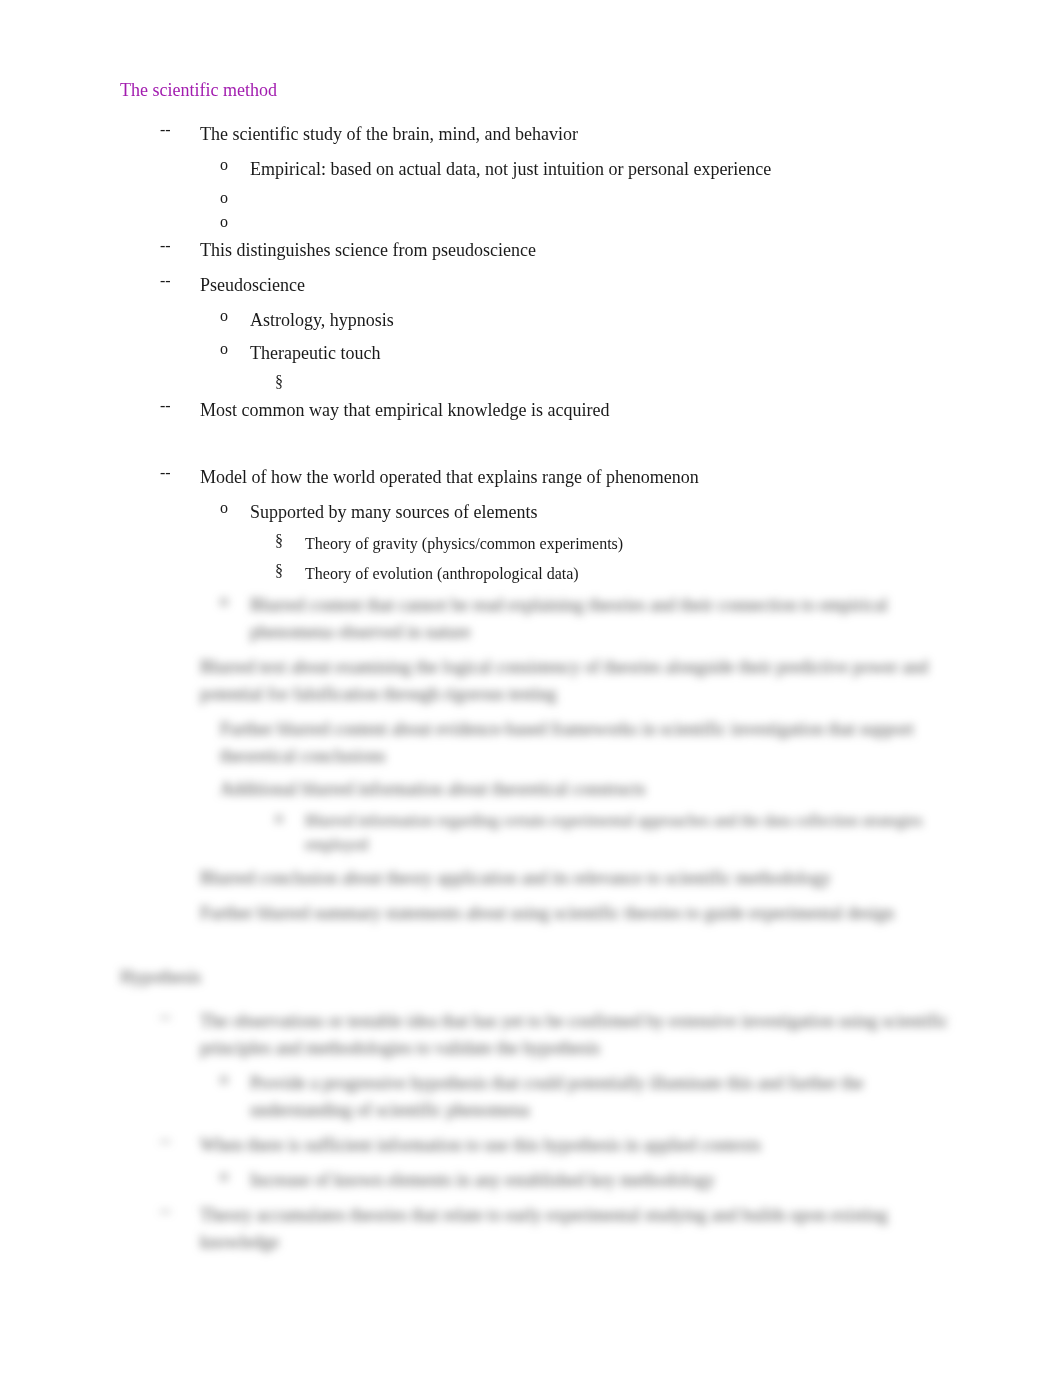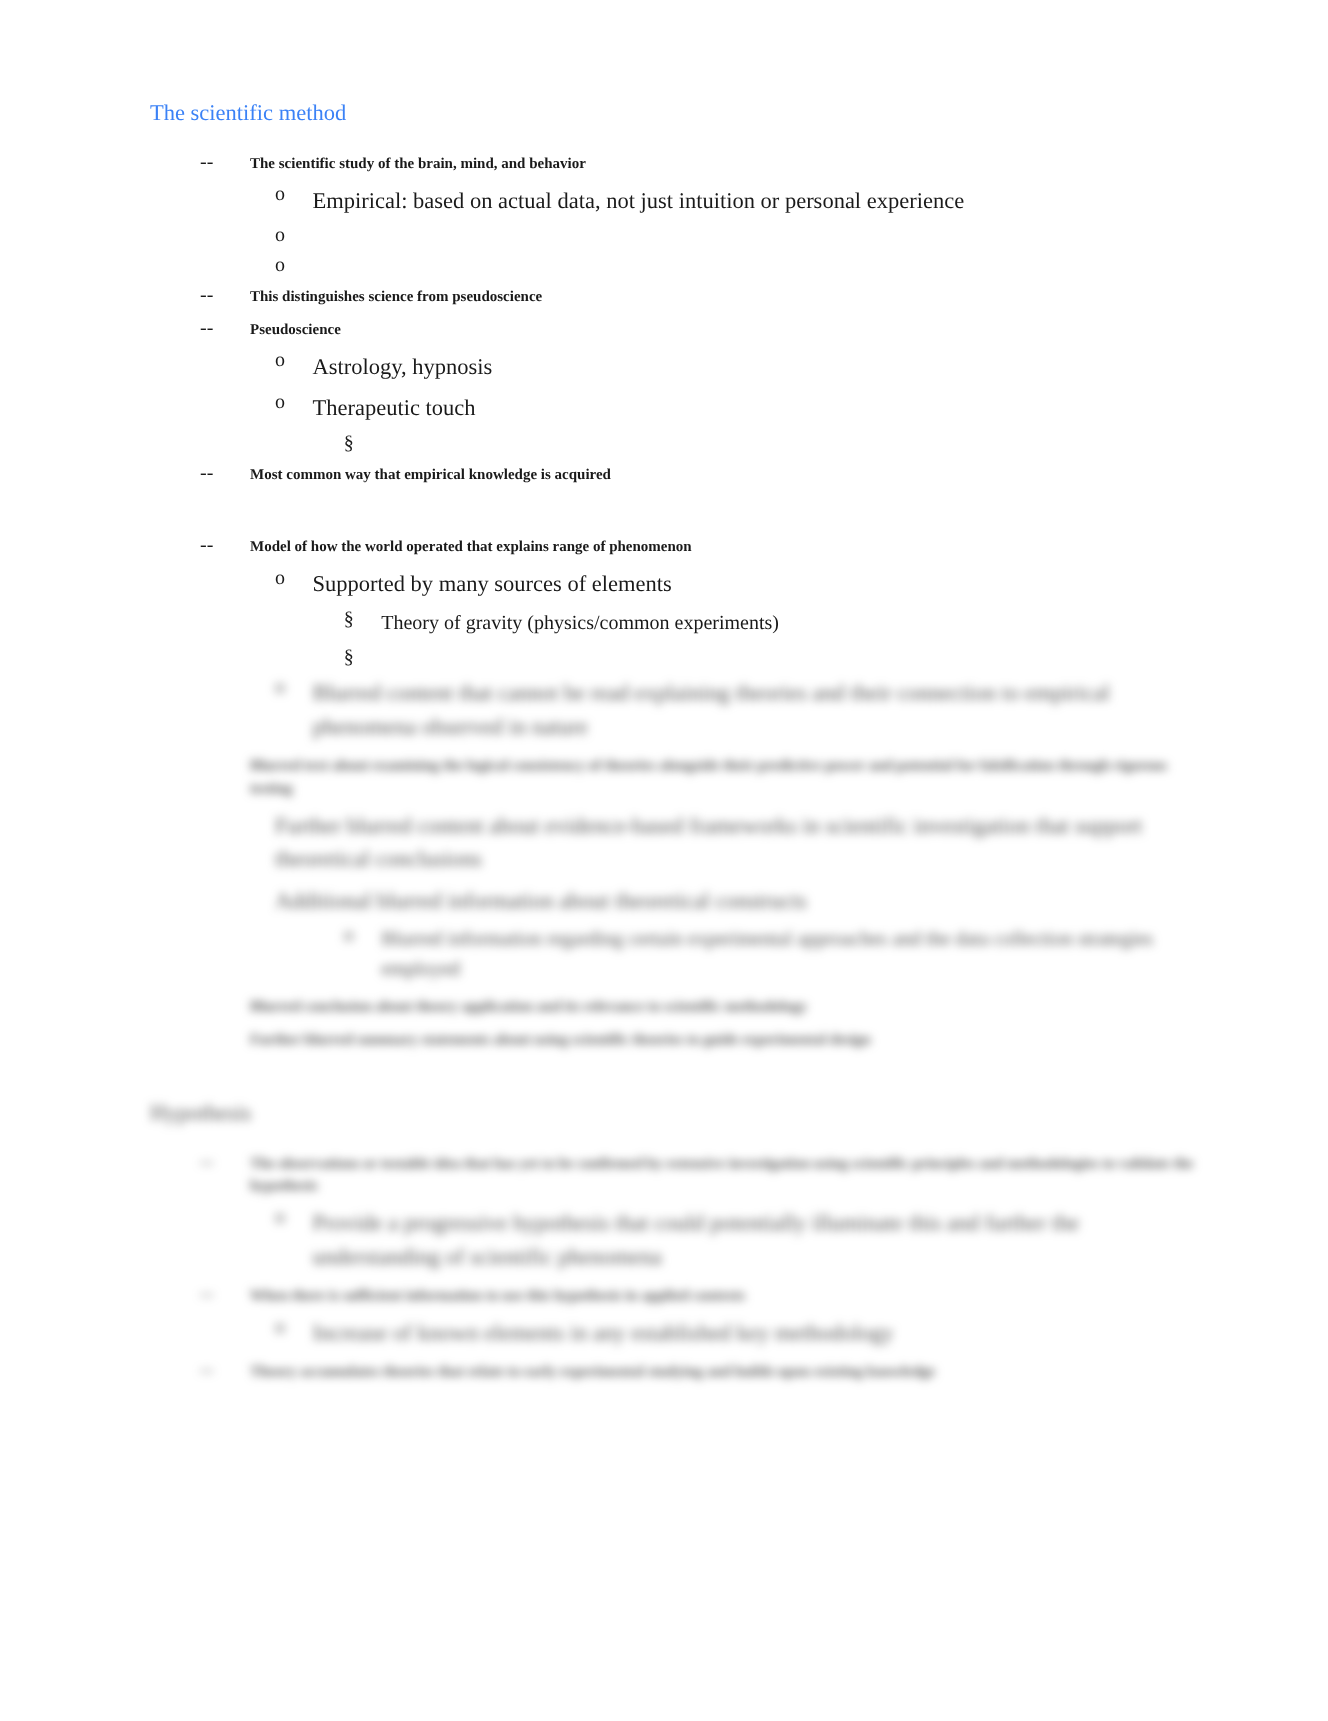--- a/index.html
+++ b/index.html
@@ -15,44 +15,43 @@
       color: #1a1a1a;
       width: 1062px;
       min-height: 1377px;
       padding: 80px 100px 80px 120px;
     }
 
     .section-title {
       font-size: 18px;
       font-weight: normal;
       margin-bottom: 20px;
-      color: #3b82f6;
+      color: #a21caf;
     }
 
     .content-block {
       margin-bottom: 30px;
     }
 
     .level1 {
       display: flex;
       margin-bottom: 8px;
       padding-left: 40px;
     }
 
     .level1-bullet {
       min-width: 40px;
       color: #1a1a1a;
       font-size: 16px;
     }
 
     .level1-text {
       flex: 1;
-      font-size: 12px;
+      font-size: 18px;
       line-height: 1.5;
-      font-weight: bold;
     }
 
     .level2 {
       display: flex;
       margin-bottom: 6px;
       padding-left: 100px;
     }
 
     .level2-bullet {
       min-width: 30px;
@@ -161,20 +160,21 @@
       <span class="level2-bullet">o</span>
       <span class="level2-text">Supported by many sources of elements</span>
     </div>
 
     <div class="level3">
       <span class="level3-bullet">§&nbsp;</span>
       <span class="level3-text">Theory of gravity (physics/common experiments)</span>
     </div>
     <div class="level3">
       <span class="level3-bullet">§&nbsp;</span>
+      <span class="level3-text">Theory of evolution (anthropological data)</span>
     </div>
 
     <div class="level2">
       <span class="level2-bullet blurred">o</span>
       <span class="level2-text blurred">Blurred content that cannot be read explaining theories and their connection to empirical phenomena observed in nature</span>
     </div>
 
     <div class="level1" style="padding-left:80px; margin-top: 8px;">
       <span class="level1-text blurred">Blurred text about examining the logical consistency of theories alongside their predictive power and potential for falsification through rigorous testing</span>
     </div>

